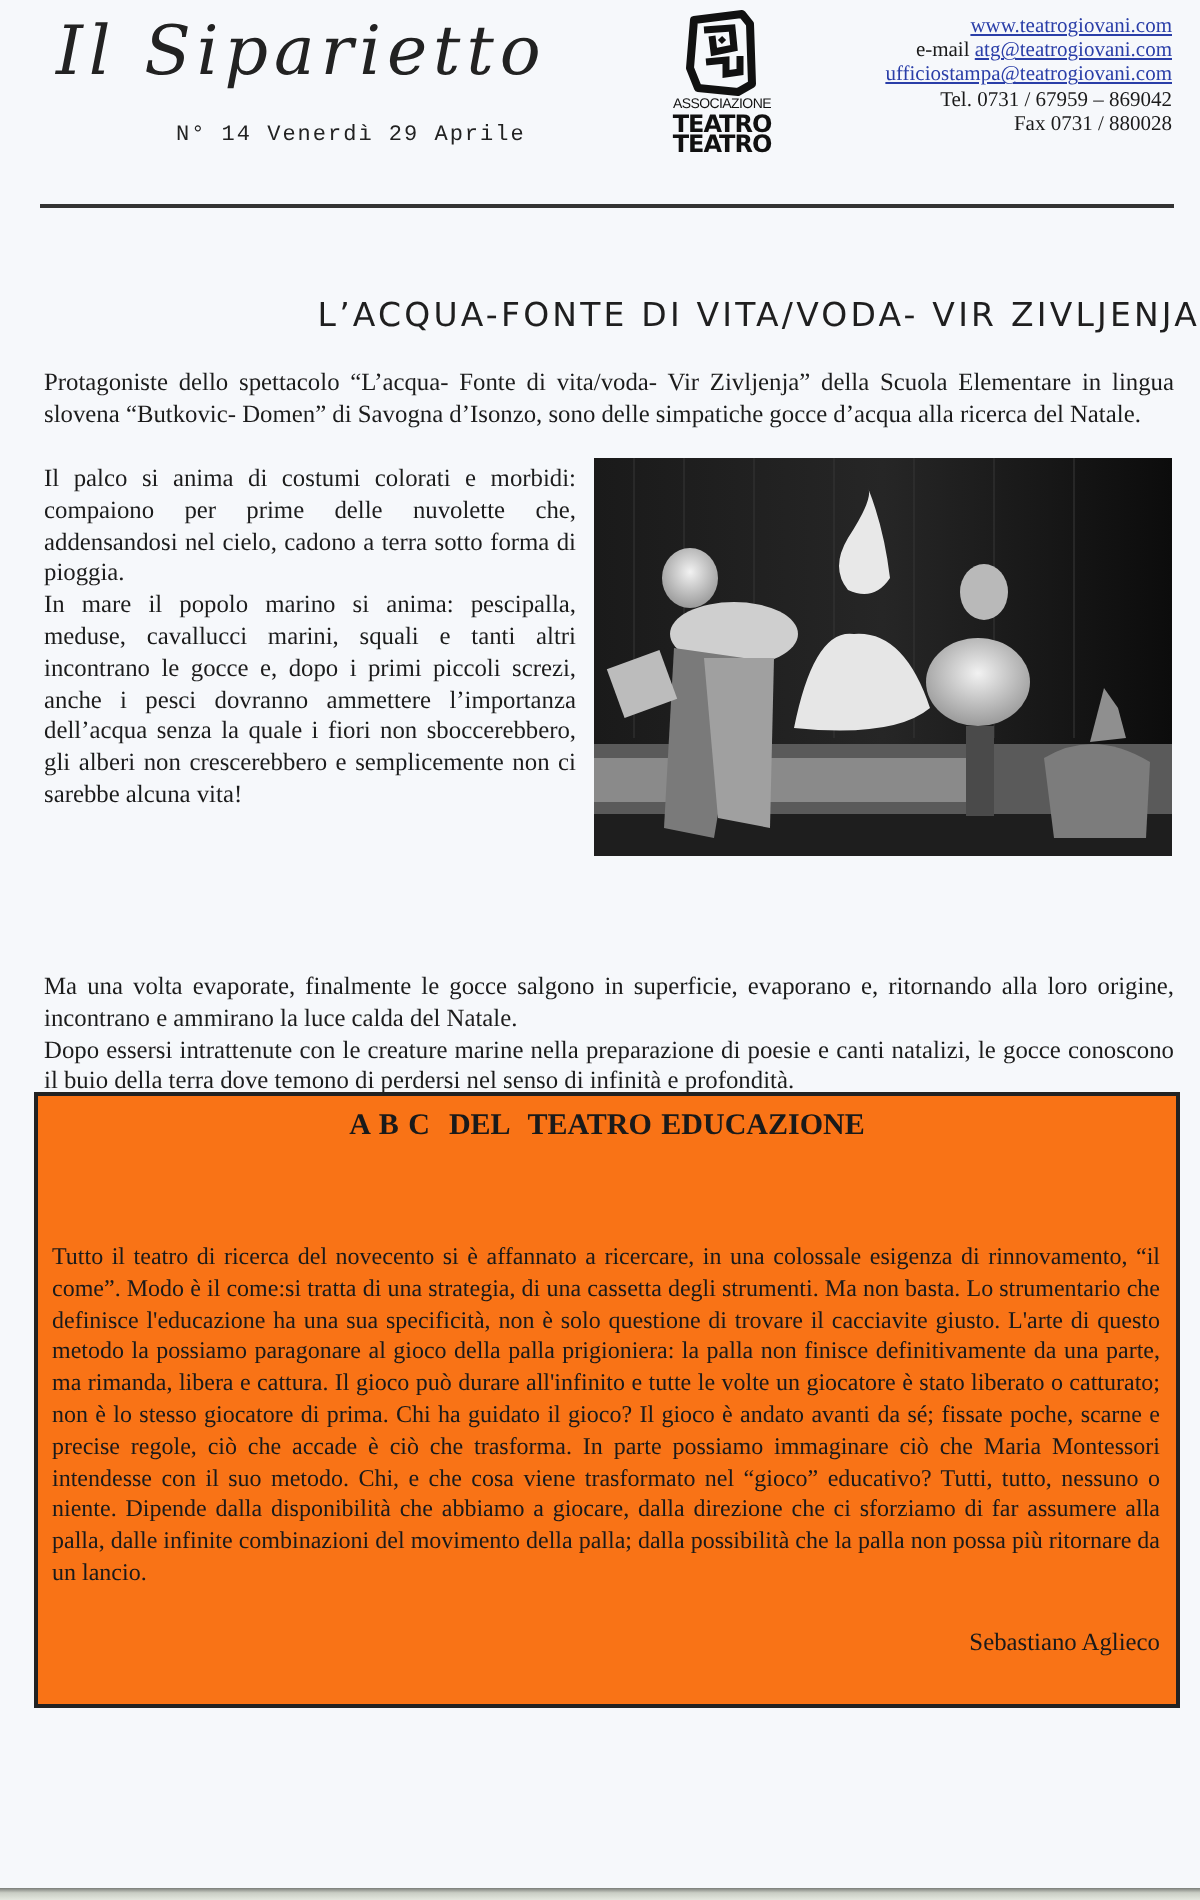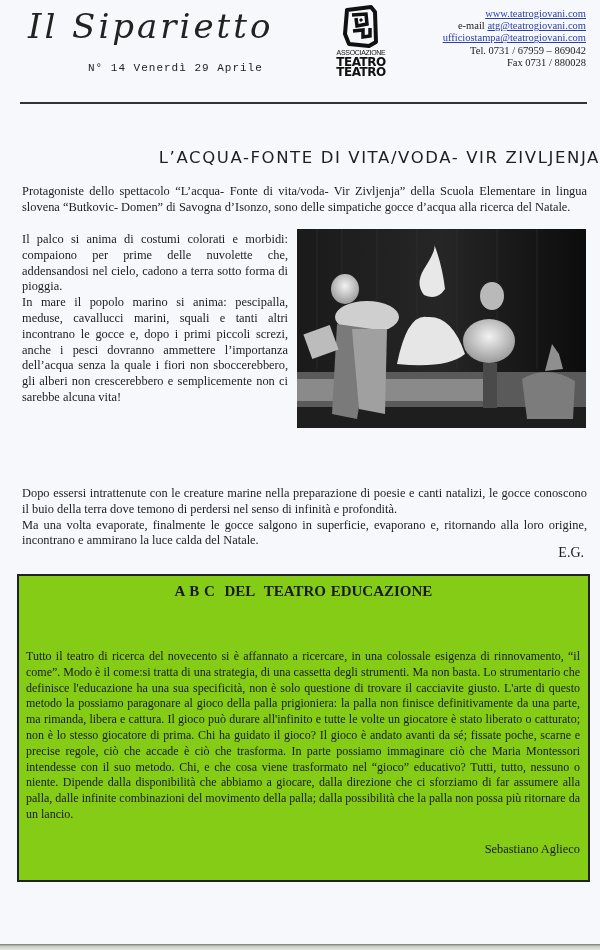--- a/index.html
+++ b/index.html
@@ -62,22 +62,22 @@
     .tail { left: 22px; width: 565px; top: 486px; }
     .photo {
       position: absolute; left: 297px; top: 229px; width: 289px; height: 199px;
       background: #141414; overflow: hidden;
     }
     .signature-eg {
       position: absolute; right: 16px; top: 545px; font-size: 14px;
     }
     
     .abc-box {
-      position: absolute; left: 17px; top: 574px; width: 573px; height: 308px;
-      border: 2px solid #222; box-sizing: border-box; background: #84cc16;
+      position: absolute; left: 17px; top: 546px; width: 573px; height: 308px;
+      border: 2px solid #222; box-sizing: border-box; background: #f97316;
     }
     .abc-heading {
       position: absolute; left: 0; right: 0; text-align: center;
       font-weight: bold; font-size: 15px; color: #1a1a1a;
     }
     .abc-h1 { top: 7px; word-spacing: 1px; }
     .abc-h2 { top: 41px; }
     .abc-body {
       position: absolute; left: 7px; right: 8px; top: 73px;
       font-size: 12px; line-height: 15.8px; text-align: justify; margin: 0;
@@ -167,22 +167,22 @@
       <ellipse cx="195" cy="67" rx="12" ry="14" fill="#b9b9b9"></ellipse>
       <ellipse cx="192" cy="112" rx="26" ry="22" fill="url(#glow)"></ellipse>
       <rect x="186" y="134" width="14" height="45" fill="#4a4a4a"></rect>
 
       <path d="M255 115 L262 125 L266 140 L248 142 Z" fill="#8f8f8f"></path>
       <path d="M225 150 Q250 135 278 152 L276 190 L230 190 Z" fill="#7c7c7c"></path>
     </svg>
   </div>
 
   <div class="body-text tail">
+    <p>Ma una volta evaporate, finalmente le gocce salgono in superficie, evaporano e, ritornando alla loro origine, incontrano e ammirano la luce calda del Natale.</p>
     <p>Dopo essersi intrattenute con le creature marine nella preparazione di poesie e canti natalizi, le gocce conoscono il buio della terra dove temono di perdersi nel senso di infinità e profondità.</p>
-    <p>Ma una volta evaporate, finalmente le gocce salgono in superficie, evaporano e, ritornando alla loro origine, incontrano e ammirano la luce calda del Natale.</p>
   </div>
 
   <div class="signature-eg">E.G.</div>
 
   <div class="abc-box">
     <div class="abc-heading abc-h1" style="white-space:pre">A B C  DEL  TEATRO EDUCAZIONE</div>
     <p class="abc-body">Tutto il teatro di ricerca del novecento si è affannato a ricercare, in una colossale esigenza di rinnovamento, “il come”. Modo è il come:si tratta di una strategia, di una cassetta degli strumenti. Ma non basta. Lo strumentario che definisce l'educazione ha una sua specificità, non è solo questione di trovare il cacciavite giusto. L'arte di questo metodo la possiamo paragonare al gioco della palla prigioniera: la palla non finisce definitivamente da una parte, ma rimanda, libera e cattura. Il gioco può durare all'infinito e tutte le volte un giocatore è stato liberato o catturato; non è lo stesso giocatore di prima. Chi ha guidato il gioco? Il gioco è andato avanti da sé; fissate poche, scarne e precise regole, ciò che accade è ciò che trasforma. In parte possiamo immaginare ciò che Maria Montessori intendesse con il suo metodo. Chi, e che cosa viene trasformato nel “gioco” educativo? Tutti, tutto, nessuno o niente. Dipende dalla disponibilità che abbiamo a giocare, dalla direzione che ci sforziamo di far assumere alla palla, dalle infinite combinazioni del movimento della palla; dalla possibilità che la palla non possa più ritornare da un lancio.</p>
     <div class="abc-author">Sebastiano Aglieco</div>
   </div>
 

